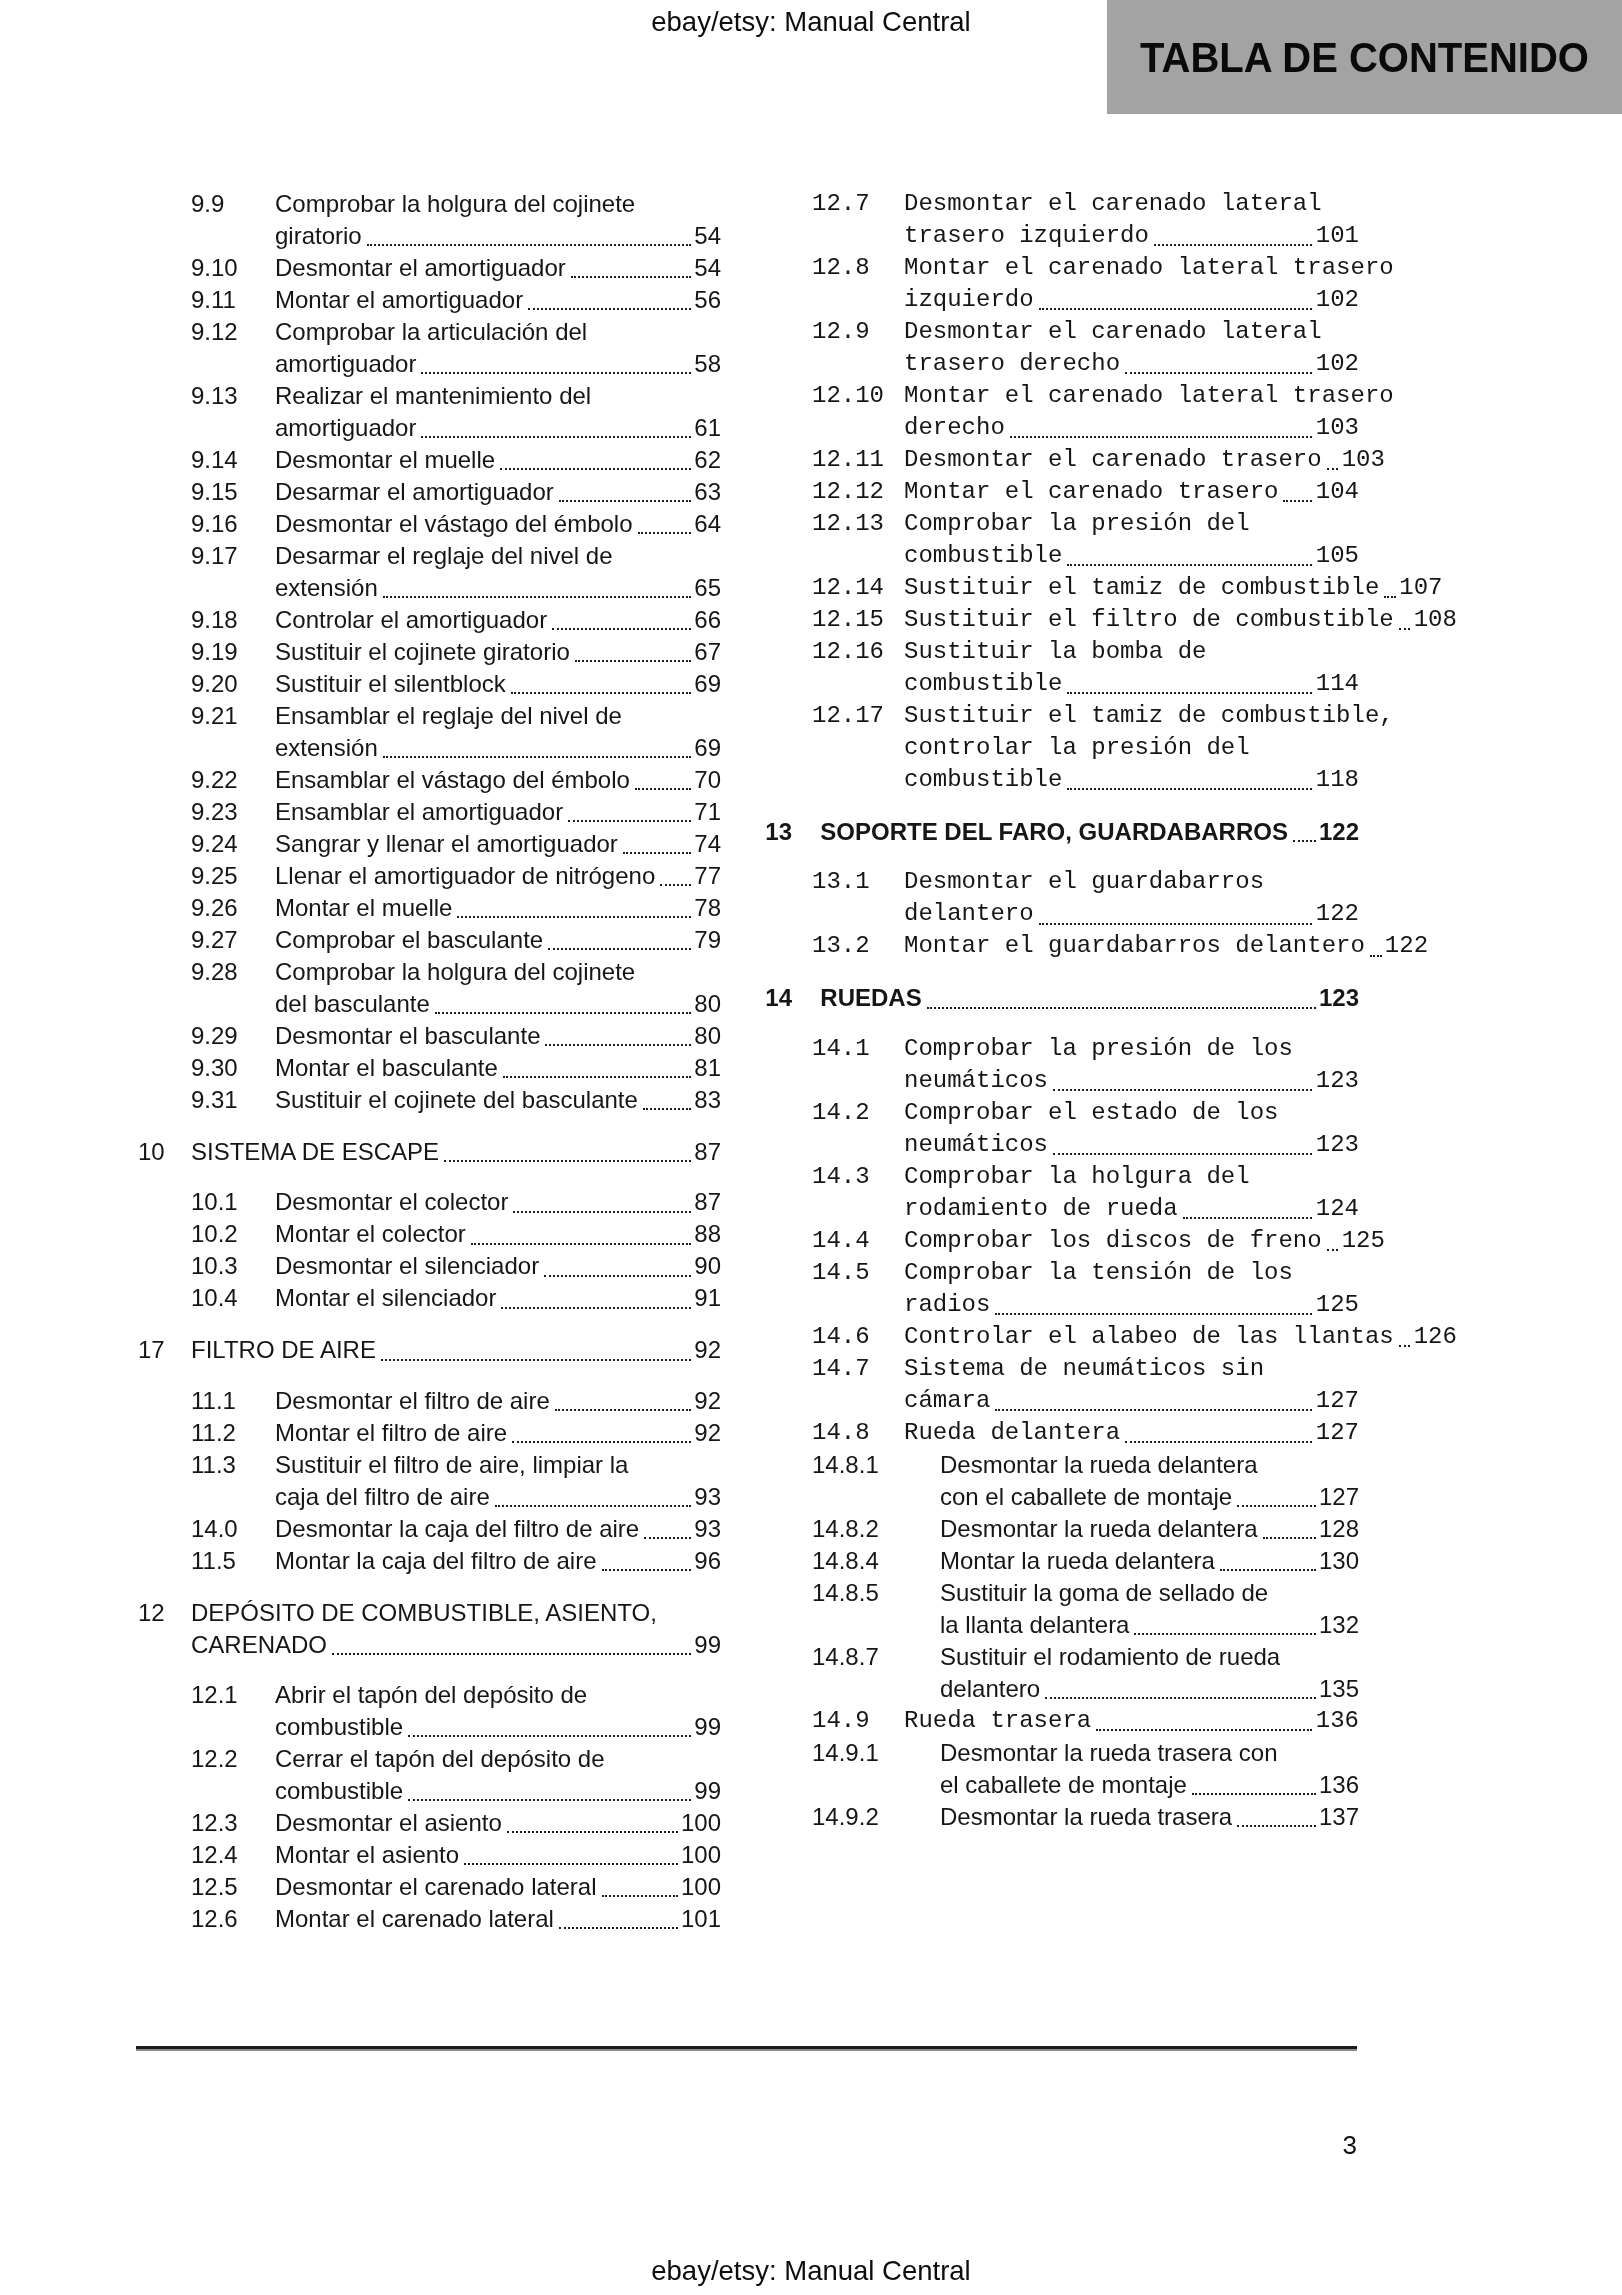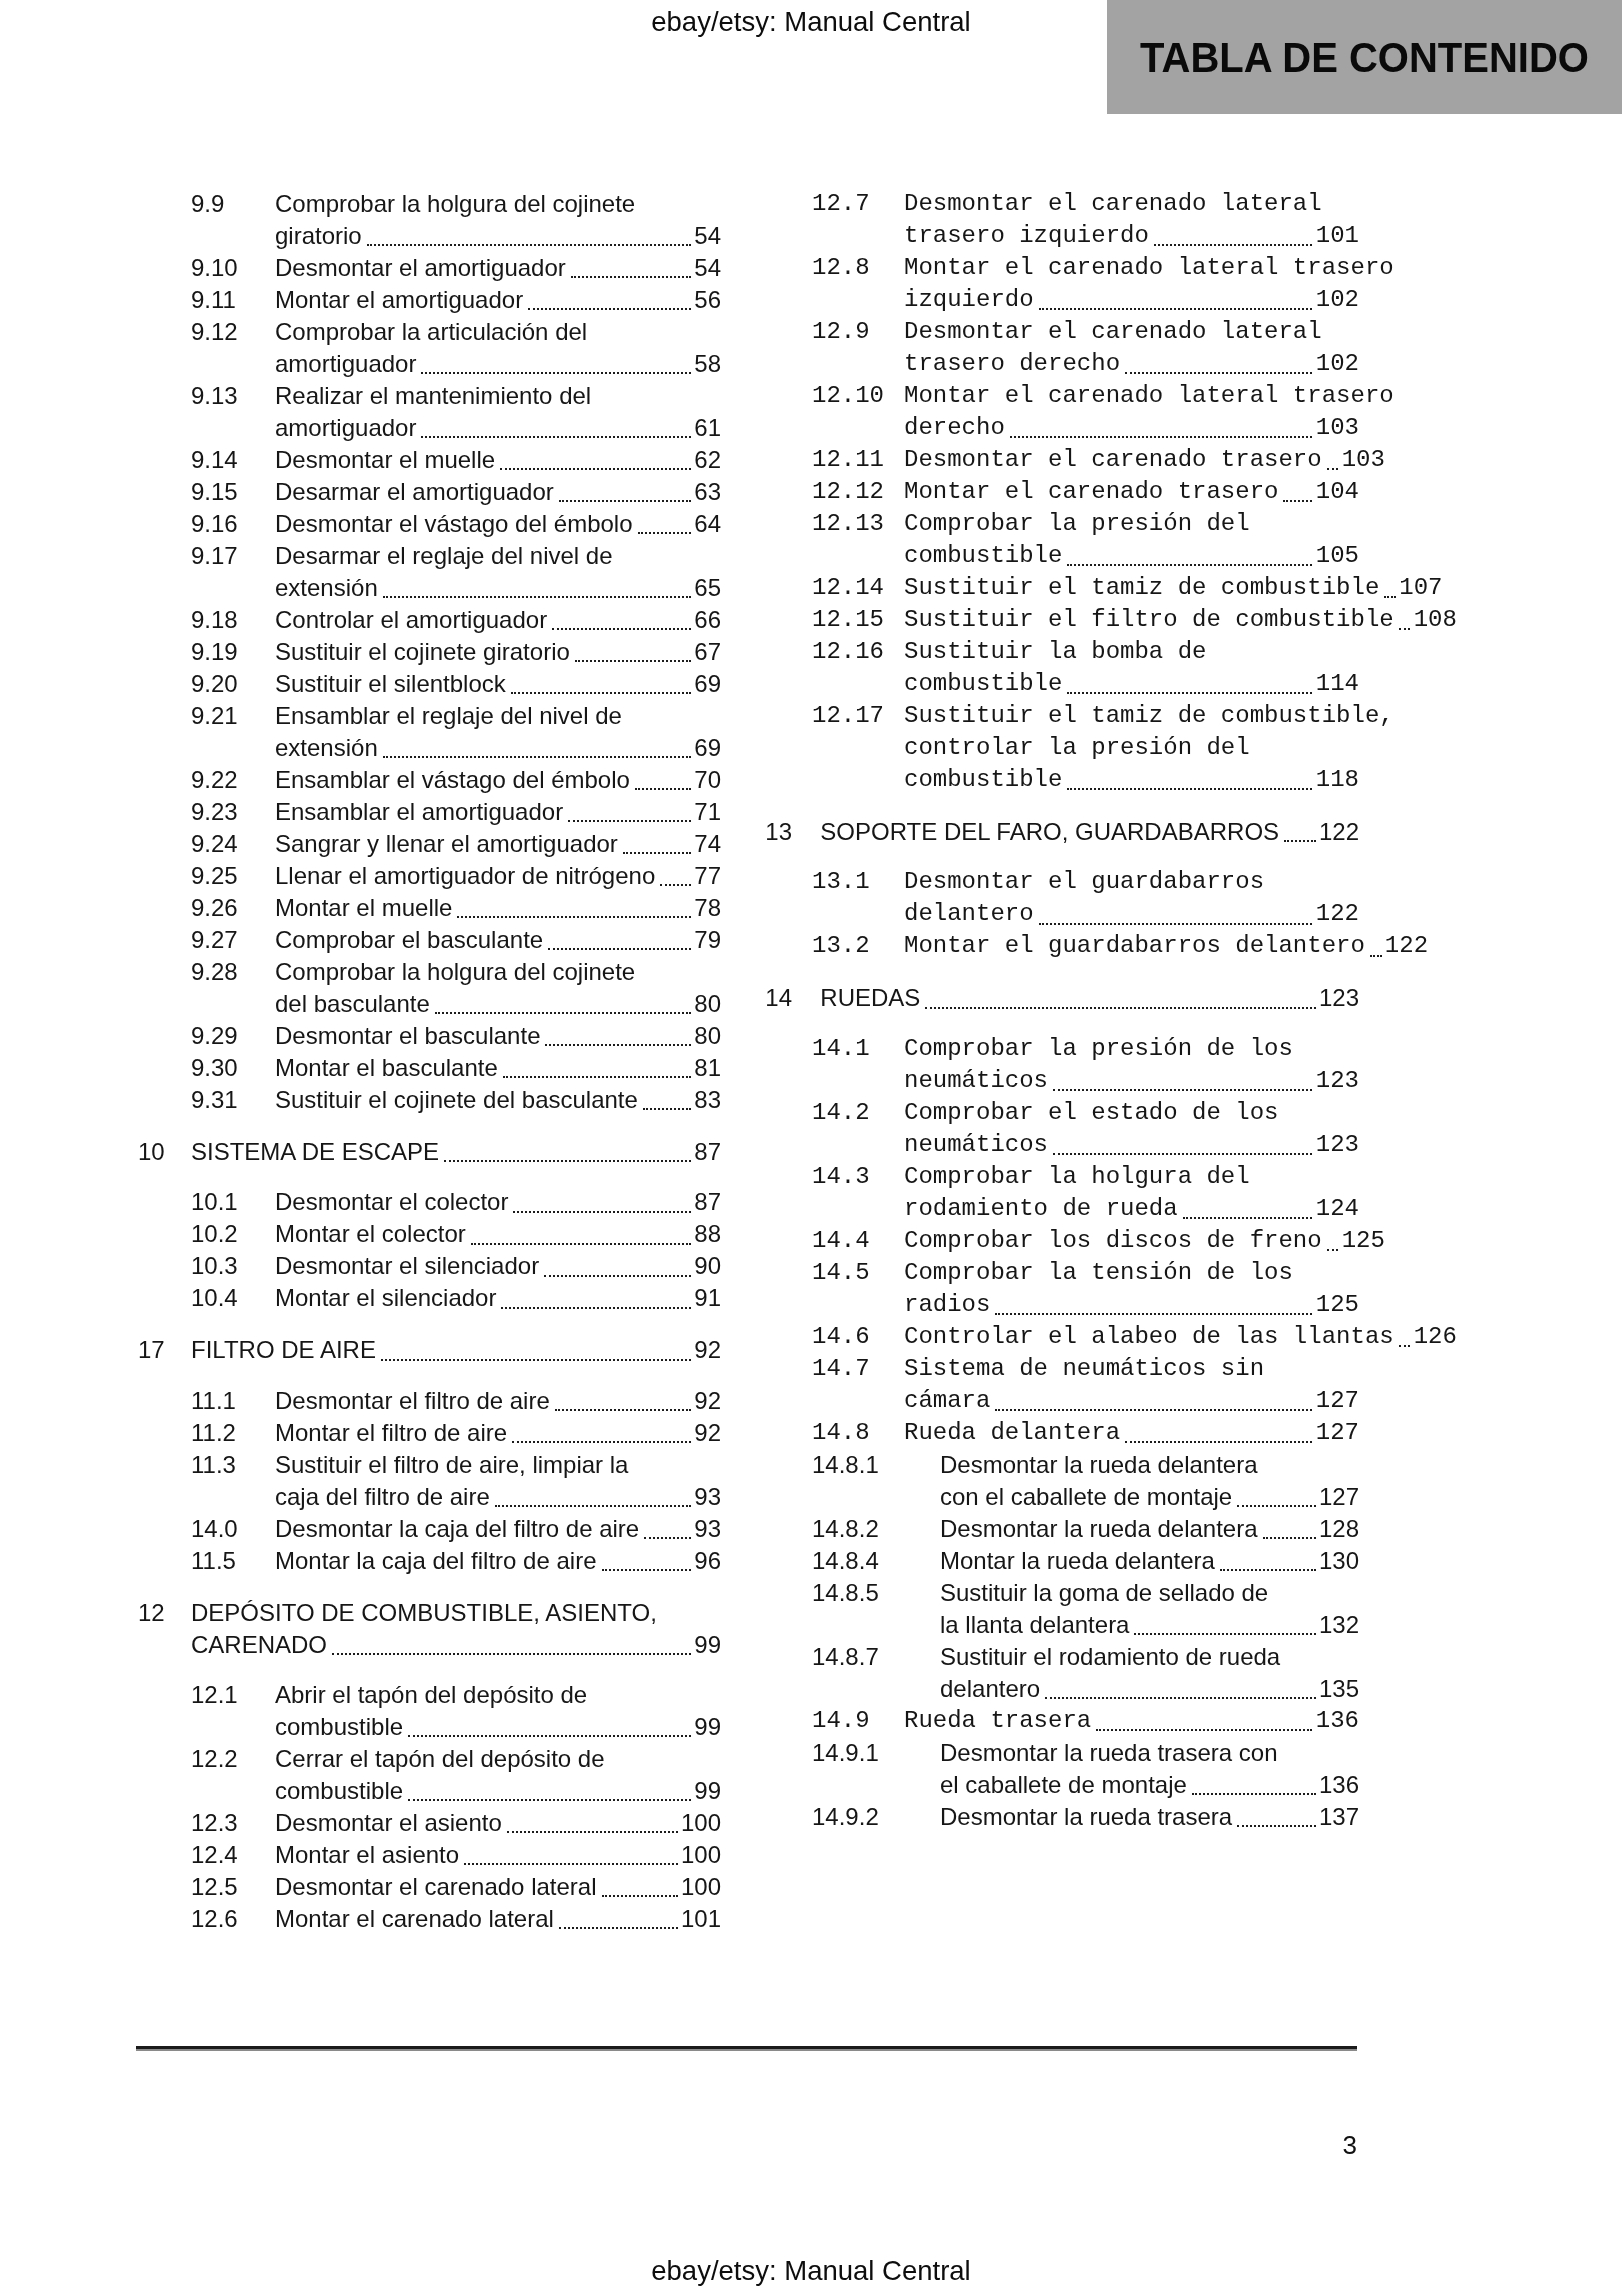--- a/index.html
+++ b/index.html
@@ -47,21 +47,21 @@
   
   .col-left .entry.sub      { padding-left:53px; }
   .col-left .entry.sub .num { width:84px; }
   .col-left .entry.section  { padding-left:0; margin-top:20px; margin-bottom:18.3px; }
   .col-left .entry.section .num { width:53px; }
   
   .col-right .entry.sub       { padding-left:55px;font-family:Liberation Mono, monospace; }
   .col-right .entry.sub .num  { width:92px; }
   .col-right .entry.sub3      { padding-left:55px; }
   .col-right .entry.sub3 .num { width:128px; }
-  .col-right .entry.section   { padding-left:8.3px; margin-top:20px; margin-bottom:18.3px; }
+  .col-right .entry.section   { padding-left:8.3px; margin-top:20px; margin-bottom:18.3px;font-weight:bold; }
   .col-right .entry.section .num { width:55px; }
 
   .footer-rule { position:absolute; left:136px; top:2046px; width:1221px; }
   .footer-rule .thick { height:2.5px; background:#1b1b1b; }
   .footer-rule .thin  { height:1.7px; background:#8a8a8a; margin-top:0.8px; }
   .page-number {
     position:absolute; left:138px; top:2130px; width:1219px;
     text-align:right; font-size:26px; color:#111;
   }
   .bottom-footer {

